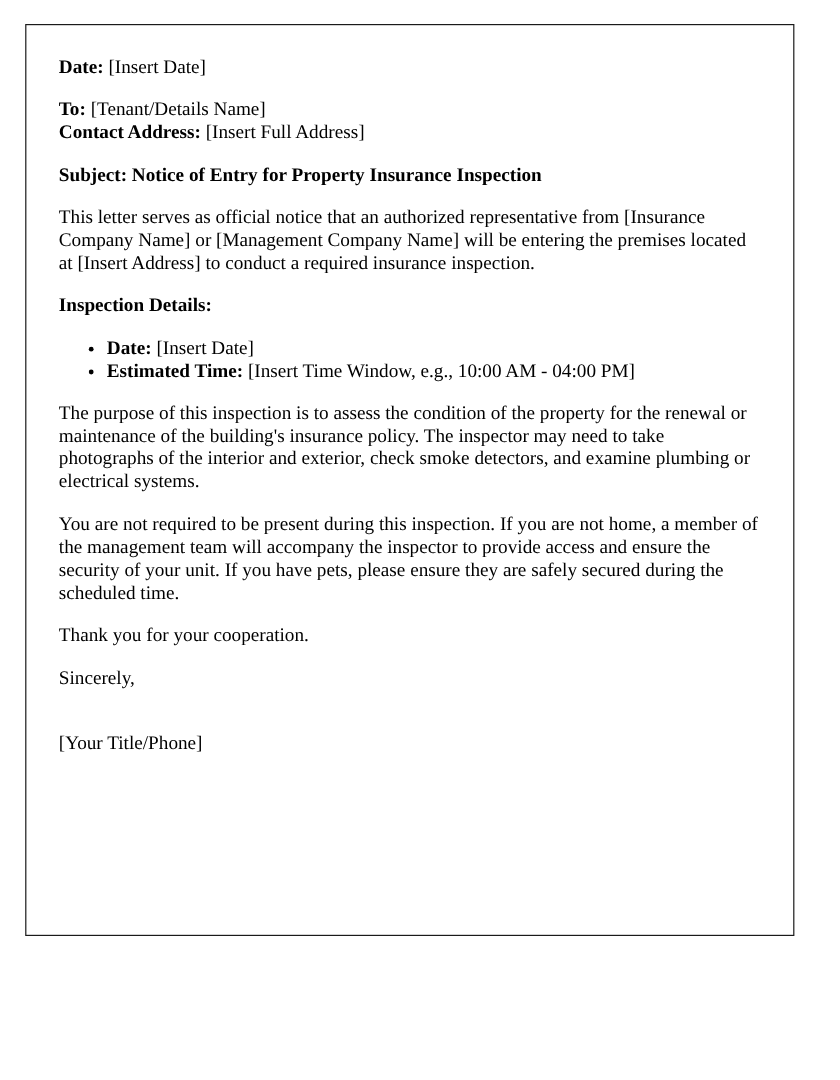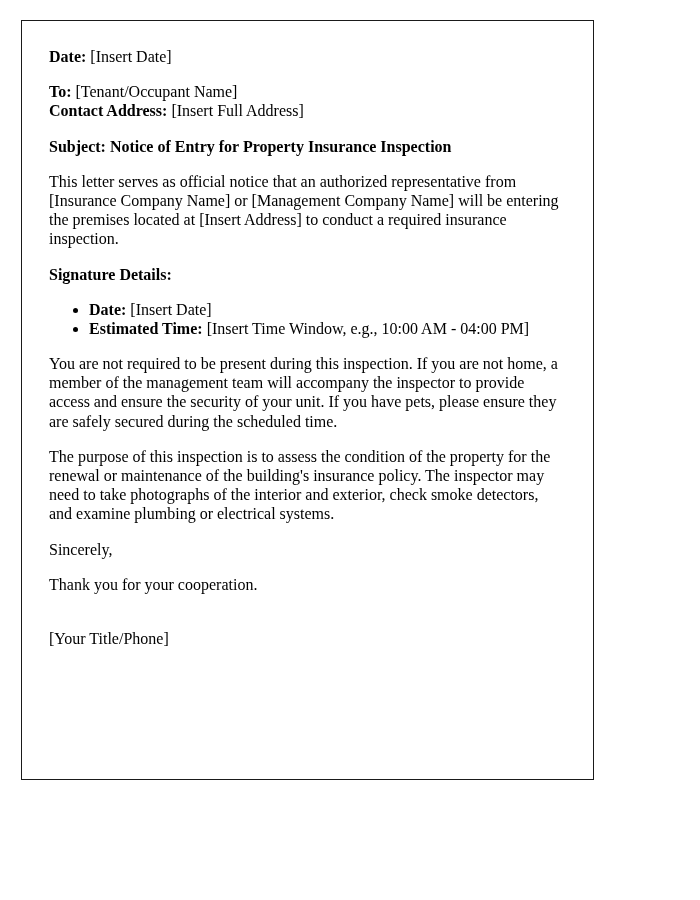--- a/index.html
+++ b/index.html
@@ -12,21 +12,21 @@
     height: 900px;
     overflow: hidden;
     font-family: "Liberation Serif", "DejaVu Serif", serif;
     font-size: 16px;
     color: #000000;
     line-height: 1.2;
   }
   .letter-frame {
     box-sizing: border-box;
     margin: 20px 0 0 21px;
-    width: 573px;
+    width: 641px;
     min-height: 760px;
     border: 1px solid #1a1a1a;
     padding: 10px 28px 12px 27px;
     background: #ffffff;
   }
   .letter-frame p {
     margin: 16px 0;
   }
   .letter-frame ul {
     margin: 16px 0;
@@ -37,41 +37,41 @@
   }
   strong { font-weight: bold; }
 </style>
 </head>
 <body>
 
 <div class="letter-frame">
 
   <p><strong>Date:</strong><span> [Insert Date]</span></p>
 
-  <p><strong>To:</strong><span> [Tenant/Occupant Name]</span><br>
+  <p><strong>To:</strong><span> [Tenant/Details Name]</span><br>
     <strong>Contact Address:</strong><span> [Insert Full Address]</span></p>
 
   <p><strong>Subject: Notice of Entry for Property Insurance Inspection</strong></p>
 
 
   <p>This letter serves as official notice that an authorized representative from [Insurance Company Name] or [Management Company Name] will be entering the premises located at [Insert Address] to conduct a required insurance inspection.</p>
 
-  <p><strong>Signature Details:</strong></p>
+  <p><strong>Inspection Details:</strong></p>
 
   <ul>
     <li><strong>Date:</strong><span> [Insert Date]</span></li>
     <li><strong>Estimated Time:</strong><span> [Insert Time Window, e.g., 10:00 AM - 04:00 PM]</span></li>
   </ul>
 
+  <p>The purpose of this inspection is to assess the condition of the property for the renewal or maintenance of the building's insurance policy. The inspector may need to take photographs of the interior and exterior, check smoke detectors, and examine plumbing or electrical systems.</p>
+
   <p>You are not required to be present during this inspection. If you are not home, a member of the management team will accompany the inspector to provide access and ensure the security of your unit. If you have pets, please ensure they are safely secured during the scheduled time.</p>
 
-  <p>The purpose of this inspection is to assess the condition of the property for the renewal or maintenance of the building's insurance policy. The inspector may need to take photographs of the interior and exterior, check smoke detectors, and examine plumbing or electrical systems.</p>
 
+  <p>Thank you for your cooperation.</p>
 
   <p>Sincerely,</p>
-
-  <p>Thank you for your cooperation.</p>
 
   <p><br>
     <span>[Your Title/Phone]</span><br>
     </p>
 
 </div>
 
 </body></html>

